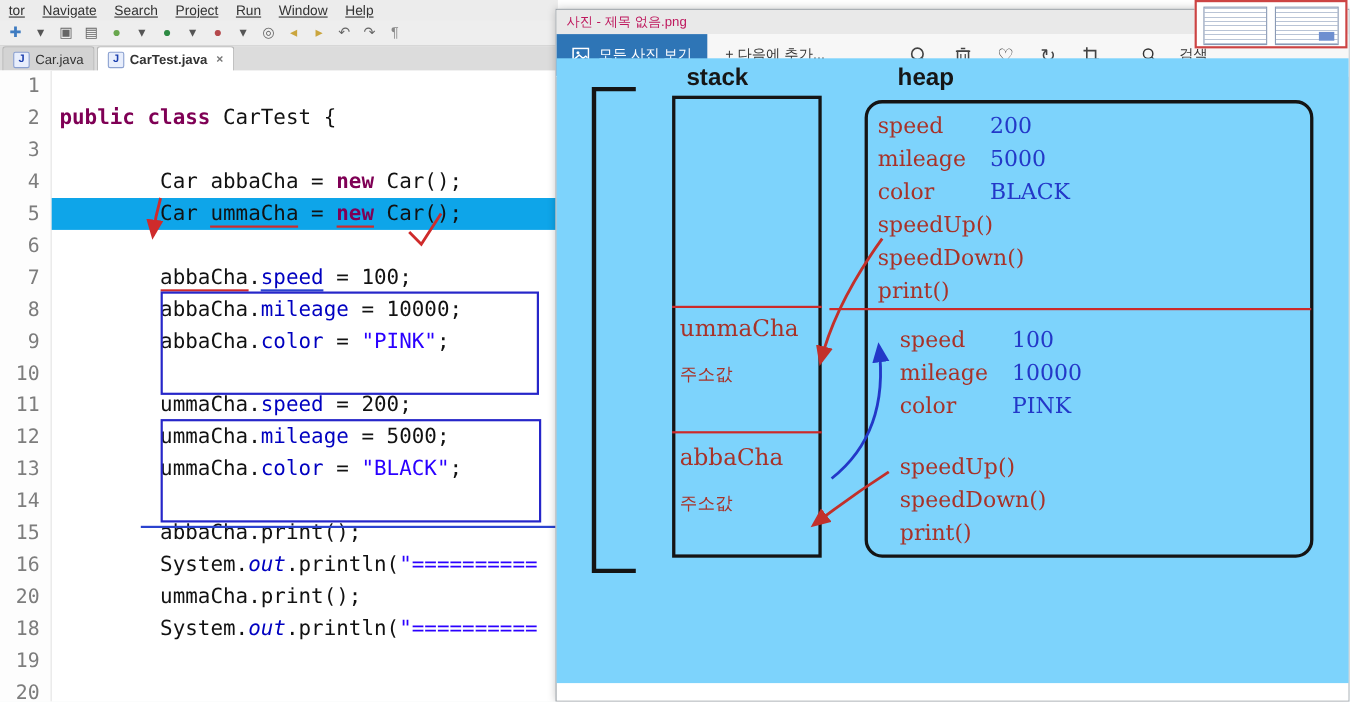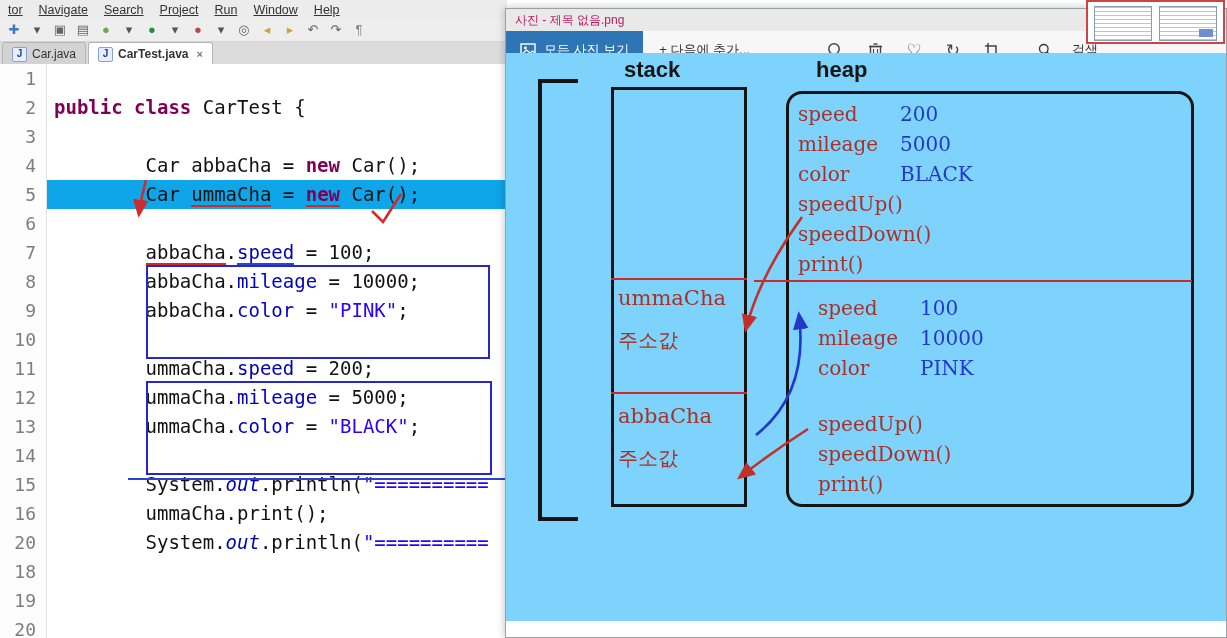--- a/index.html
+++ b/index.html
@@ -72,21 +72,21 @@
   .sdiv{position:absolute;left:105px;width:136px;height:0;border-top:2.5px solid #cc2a2a;}
   .sdiv1{top:225px;} .sdiv2{top:339px;}
   .heap-box{position:absolute;left:280px;top:38px;width:408px;height:416px;
             border:3px solid #141414;border-radius:16px;box-sizing:border-box;}
   .hdiv{position:absolute;left:248px;top:227px;width:438px;height:0;border-top:2.5px solid #cc2a2a;}
 
   .stack-item{position:absolute;left:112px;width:124px;font-family:"DejaVu Serif",serif;
               color:#a83228;}
   .si0{top:232px;} .si1{top:350px;}
   .sname{font-size:21px;line-height:26px;}
-  .saddr{font-size:20px;line-height:26px;margin-top:16px;}
+  .saddr{font-size:16px;line-height:26px;margin-top:16px;}
 
   .heap-obj{position:absolute;font-family:"DejaVu Serif",serif;font-size:20px;}
   .ho0{left:292px;top:46px;}
   .ho1{left:300px;top:240px;margin-left:12px;}
   .hrow{height:30px;line-height:30px;color:#a83228;}
   .hname{display:inline-block;width:102px;color:#a83228;}
   .hval{color:#2338c8;}
   .ho1 .hmethods{margin-top:26px;}
 
   .canvas-svg{position:absolute;left:0;top:0;width:720px;height:568px;pointer-events:none;z-index:5;}
@@ -177,20 +177,21 @@
           <div class="cline hl"><span class="tok p">        Car </span><span class="tok p ru">ummaCha</span><span class="tok p"> = </span><span class="tok k ru">new</span><span class="tok p"> Car();</span></div>
           <div class="cline"><span class="tok p">&nbsp;</span></div>
           <div class="cline"><span class="tok p">        </span><span class="tok p ru">abbaCha</span><span class="tok p">.</span><span class="tok f bu">speed</span><span class="tok p"> = 100;</span></div>
           <div class="cline"><span class="tok p">        abbaCha.</span><span class="tok f">mileage</span><span class="tok p"> = 10000;</span></div>
           <div class="cline"><span class="tok p">        abbaCha.</span><span class="tok f">color</span><span class="tok p"> = </span><span class="tok s">"PINK"</span><span class="tok p">;</span></div>
           <div class="cline"><span class="tok p">&nbsp;</span></div>
           <div class="cline"><span class="tok p">        ummaCha.</span><span class="tok f">speed</span><span class="tok p"> = 200;</span></div>
           <div class="cline"><span class="tok p">        ummaCha.</span><span class="tok f">mileage</span><span class="tok p"> = 5000;</span></div>
           <div class="cline"><span class="tok p">        ummaCha.</span><span class="tok f">color</span><span class="tok p"> = </span><span class="tok s">"BLACK"</span><span class="tok p">;</span></div>
           <div class="cline"><span class="tok p">&nbsp;</span></div>
+          <div class="cline"><span class="tok p">        abbaCha.print();</span></div>
           <div class="cline"><span class="tok p">        System.</span><span class="tok o">out</span><span class="tok p">.println(</span><span class="tok s">"==========</span></div>
           <div class="cline"><span class="tok p">        ummaCha.print();</span></div>
           <div class="cline"><span class="tok p">        System.</span><span class="tok o">out</span><span class="tok p">.println(</span><span class="tok s">"==========</span></div>
           <div class="cline"><span class="tok p">&nbsp;</span></div>
         </div>
 
       <div class="annot-box box1"></div>
       <div class="annot-box box2"></div>
       <div class="annot-underline"></div>
 

